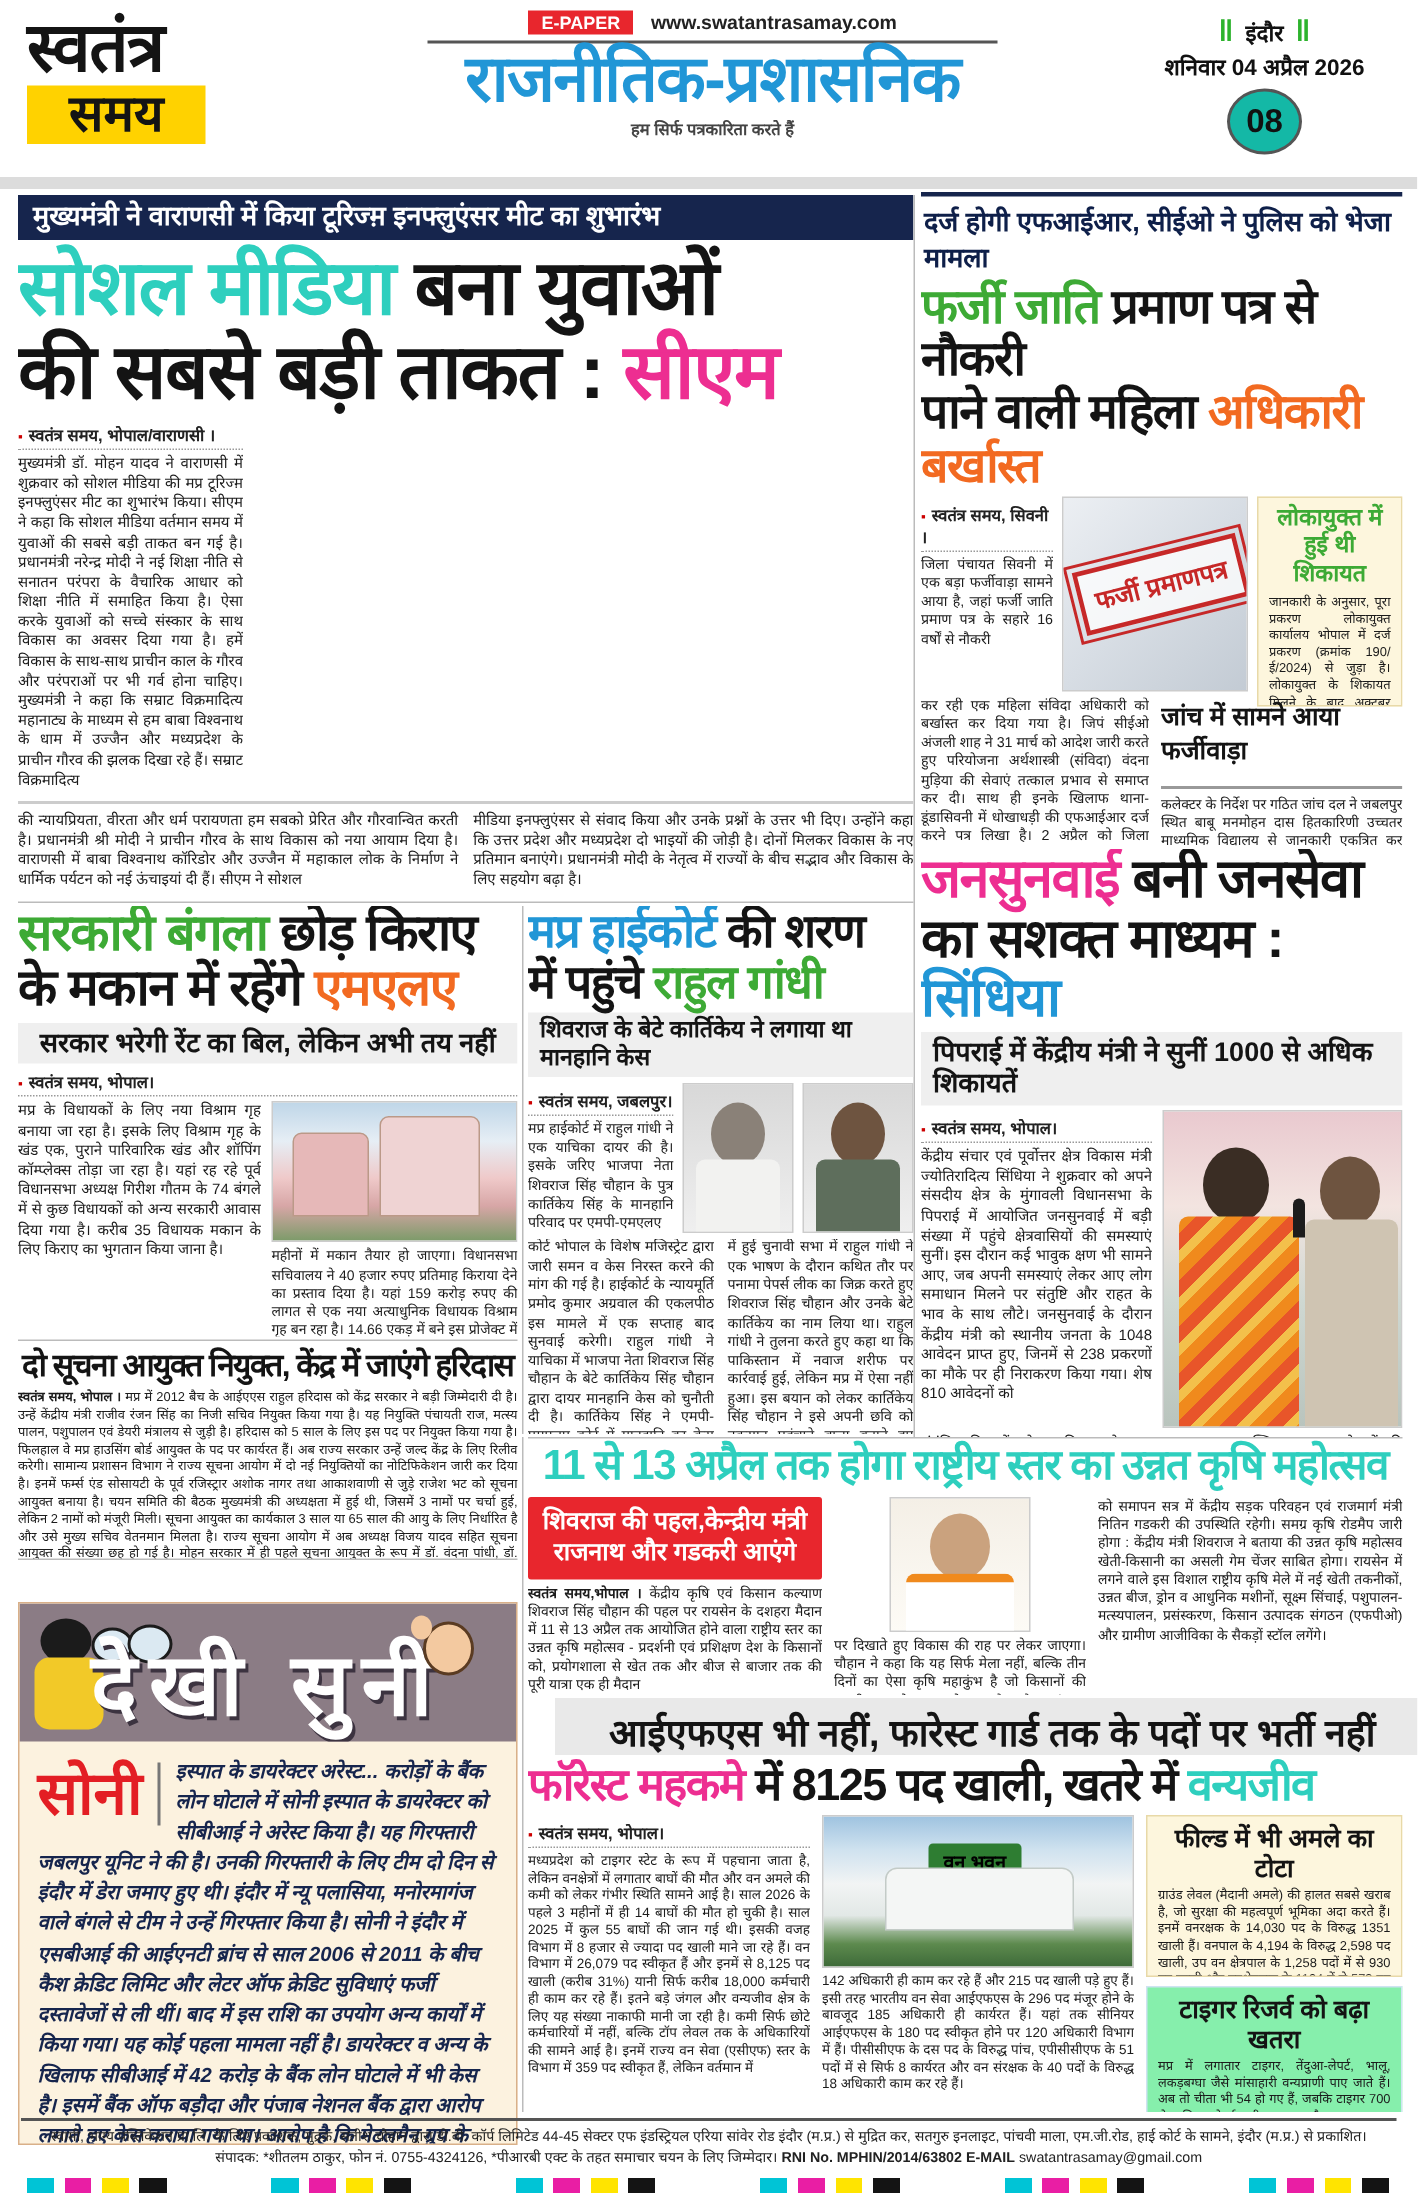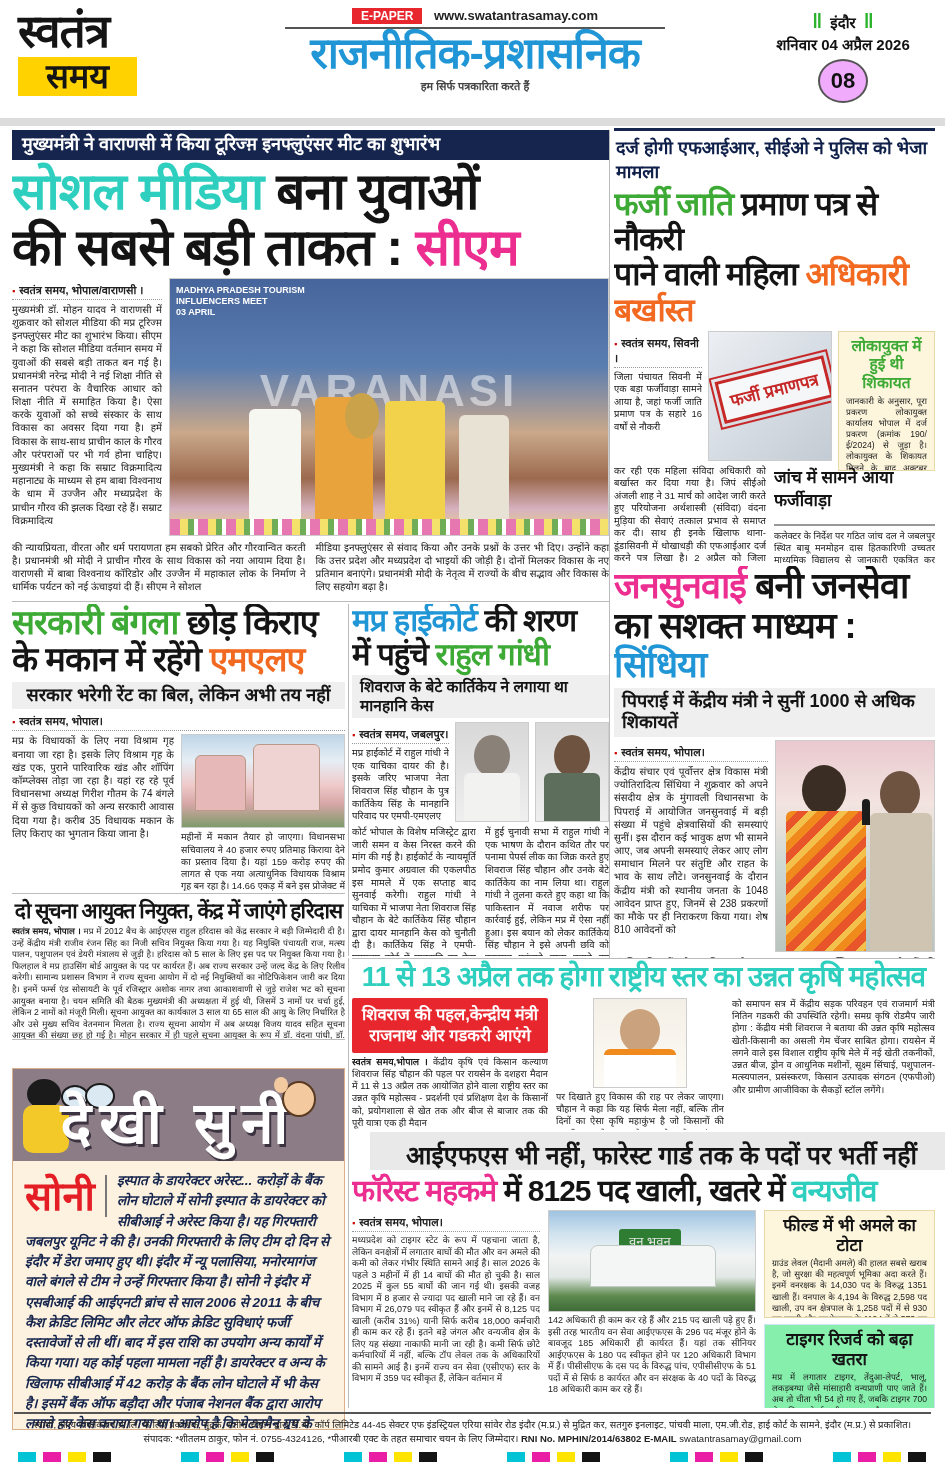--- a/index.html
+++ b/index.html
@@ -16,21 +16,21 @@
   .mh-epaper{display:inline-block;background:#e8262d;color:#fff;font-size:12px;font-weight:800;
              padding:1px 9px;vertical-align:middle;}
   .mh-web{display:inline-block;font-size:13px;font-weight:700;color:#222;margin-left:7px;vertical-align:middle;}
   .mh-rule{height:2px;background:#555;margin:3px 30px 2px;}
   .mh-section{font-size:43px;font-weight:900;color:#2196d6;line-height:1.05;letter-spacing:-1px;}
   .mh-tagline{font-size:11px;color:#444;font-weight:700;margin-top:2px;}
   .mh-city{font-size:15px;font-weight:900;}
   .gbar{color:#2db32d;font-weight:900;font-size:20px;padding:0 8px;}
   .mh-date{font-size:15px;font-weight:800;margin-top:1px;}
   .mh-page{display:inline-block;width:46px;height:40px;line-height:40px;border:2px solid #555;
-           border-radius:50%;font-size:22px;font-weight:700;margin-top:5px;background:#f0abfc;}
+           border-radius:50%;font-size:22px;font-weight:700;margin-top:5px;background:#14b8a6;}
   .gray-strip{background:#dcdcdc;}
   
   .kicker-bar{background:#16254d;color:#fff;font-weight:800;font-size:18px;padding:4px 10px;line-height:1.2;}
   .kicker-plain{border-top:3px solid #16254d;color:#0e1f49;font-weight:800;font-size:18px;padding:4px 2px 2px;}
   .hl{font-weight:900;line-height:1.1;letter-spacing:-1px;color:#141414;}
   .c-teal{color:#2ecfbe;} .c-pink{color:#ed2e91;} .c-green{color:#3daa35;}
   .c-orange{color:#f26a21;} .c-blue{color:#2196d6;}
   .subhead{background:#efefef;color:#141414;font-weight:800;font-size:18px;padding:3px 8px;margin-top:3px;line-height:1.2;}
   .byline{font-size:11px;font-weight:800;color:#222;margin:4px 0 3px;
           border-bottom:1px dotted #999;padding-bottom:2px;}
@@ -47,21 +47,21 @@
   .flowers{position:absolute;left:0;right:0;bottom:0;height:16px;
            background:repeating-linear-gradient(90deg,#e777b0 0 10px,#f4e16b 10px 18px,#6fae57 18px 24px,#fff 24px 28px);}
   .ph-paper{background:linear-gradient(135deg,#eceff3 0%,#d7dde4 50%,#c3cbd4 100%);}
   .stamp{position:absolute;left:7%;top:28%;width:84%;transform:rotate(-14deg);
          border:3px solid #c62828;outline:2px solid #c62828;outline-offset:3px;
          color:#c62828;font-weight:900;font-size:17px;text-align:center;padding:7px 2px;background:rgba(255,255,255,.75);}
   .ph-scindia{background:linear-gradient(180deg,#e9c9cf 0%,#f3e4e0 30%,#cfd8d2 60%,#b9c4bd 100%);}
   .ph-portrait{background:linear-gradient(180deg,#d8d8d8 0%,#efefef 100%);}
   .ph-bldg{background:linear-gradient(180deg,#bfd6e8 0%,#e6eef5 28%,#efc9c9 55%,#d7a6a6 75%,#7d9b6a 100%);}
   .ph-van{background:linear-gradient(180deg,#9fc3e0 0%,#cfe2ef 22%,#f2f4f4 45%,#e2e8e6 66%,#5d8a4e 85%,#3e6b39 100%);}
-  .van-sign{position:absolute;left:34%;top:18%;background:#2e7d32;color:#e5e5e5;font-weight:400;font-size:13px;
+  .van-sign{position:absolute;left:34%;top:18%;background:#2e7d32;color:#000000;font-weight:700;font-size:13px;
             padding:3px 10px;border-radius:3px;}
   
   .ds-box{border:1px solid #d9b089;background:#fcf2df;margin-top:24px;}
   .ds-banner{position:relative;height:92px;background:#8b7c85;overflow:hidden;}
   .ds-title{position:absolute;left:0;right:0;top:12px;text-align:center;color:#fff;font-size:58px;font-weight:900;
             letter-spacing:8px;text-shadow:2px 3px 0 #3c3340;}
   .ds-lead{float:left;font-size:40px;font-weight:900;color:#e31e24;line-height:1.05;margin:4px 10px 2px 0;
            padding-right:10px;border-right:2px solid #777;}
   .ds-text{font-size:13.5px;font-weight:700;font-style:italic;color:#16254d;line-height:1.5;}
   
@@ -110,21 +110,21 @@
     </div>
   </div>
   <div class="abs gray-strip" style="left:0;top:118px;width:945px;height:8px;"></div>
 
   <div class="abs clip" style="left:12px;top:130px;width:597px;height:472px;border-bottom:1px solid #bbb;">
     <div class="kicker-bar">मुख्यमंत्री ने वाराणसी में किया टूरिज्म़ इनफ्लुएंसर मीट का शुभारंभ</div>
     <div class="hl" style="font-size:51px;margin:4px 0 2px;">
       <div><span class="c-teal">सोशल मीडिया</span><span> बना युवाओं</span></div>
       <div><span>की सबसे बड़ी ताकत : </span><span class="c-pink">सीएम</span></div>
     </div>
-    <div style="display:flex;gap:7px;height:258px;">
+    <div style="display:flex;gap:7px;height:258px;flex-direction:column;">
       <div style="width:150px;" class="clip">
         <div class="byline"><span class="byl-b">▪</span><span>स्वतंत्र समय, भोपाल/वाराणसी ।</span></div>
         <div class="body jt">मुख्यमंत्री डॉ. मोहन यादव ने वाराणसी में शुक्रवार को सोशल मीडिया की मप्र टूरिज्म़ इनफ्लुएंसर मीट का शुभारंभ किया। सीएम ने कहा कि सोशल मीडिया वर्तमान समय में युवाओं की सबसे बड़ी ताकत बन गई है। प्रधानमंत्री नरेन्द्र मोदी ने नई शिक्षा नीति से सनातन परंपरा के वैचारिक आधार को शिक्षा नीति में समाहित किया है। ऐसा करके युवाओं को सच्चे संस्कार के साथ विकास का अवसर दिया गया है। हमें विकास के साथ-साथ प्राचीन काल के गौरव और परंपराओं पर भी गर्व होना चाहिए। मुख्यमंत्री ने कहा कि सम्राट विक्रमादित्य महानाट्य के माध्यम से हम बाबा विश्वनाथ के धाम में उज्जैन और मध्यप्रदेश के प्राचीन गौरव की झलक दिखा रहे हैं। सम्राट विक्रमादित्य</div>
       </div>
       <div class="ph ph-stage" style="flex:1;">
         <div class="ph-banner">
           <div>MADHYA PRADESH TOURISM</div>
           <div>INFLUENCERS MEET</div>
           <div>03 APRIL</div>
         </div>

